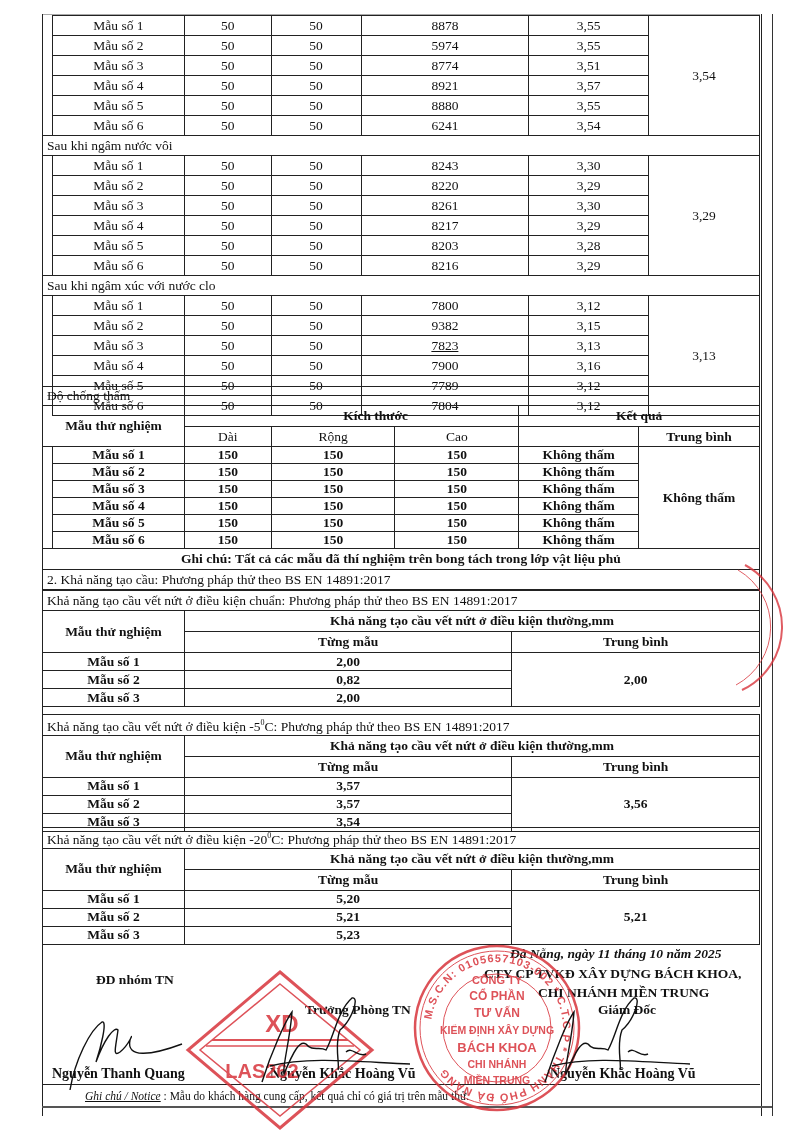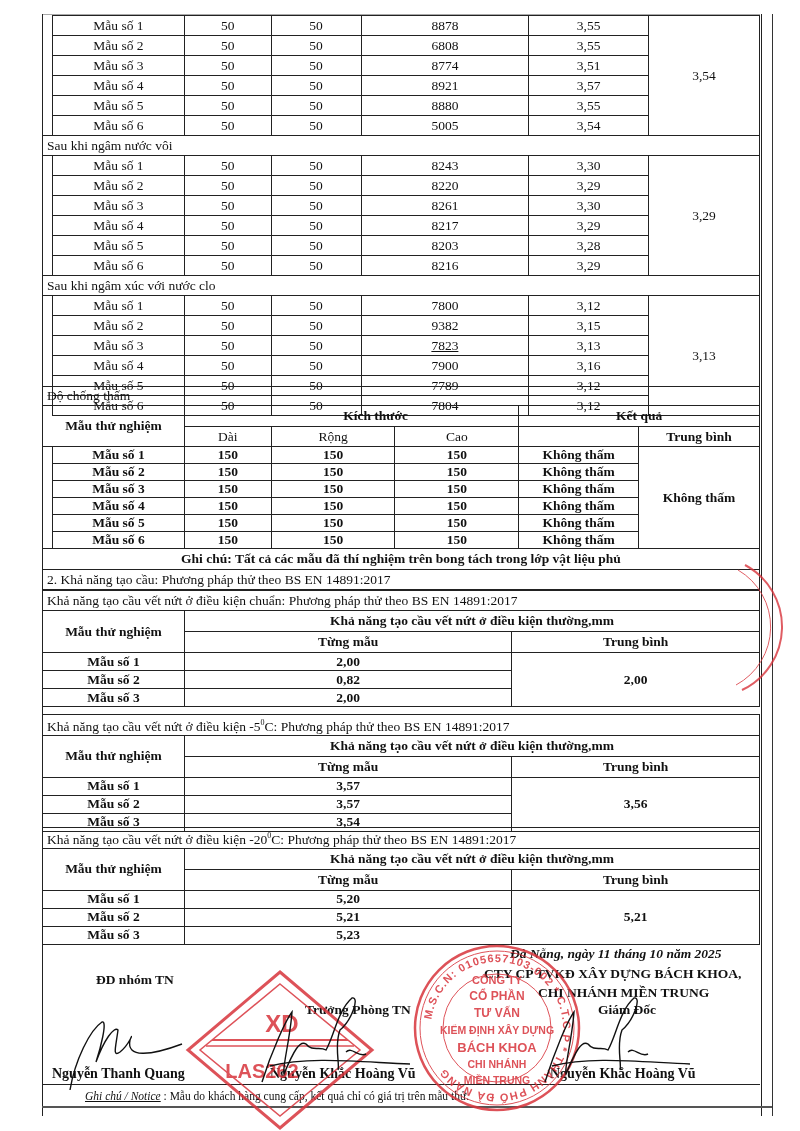--- a/index.html
+++ b/index.html
@@ -45,21 +45,21 @@
         <td style="height: 19px;">50</td>
         <td style="height: 19px;">50</td>
         <td style="height: 19px;">8878</td>
         <td style="height: 19px;">3,55</td>
         <td rowspan="6">3,54</td>
       </tr>
       <tr>
         <td style="height: 19px;">Mẫu số 2</td>
         <td style="height: 19px;">50</td>
         <td style="height: 19px;">50</td>
-        <td style="height: 19px;">6808</td>
+        <td style="height: 19px;">5974</td>
         <td style="height: 19px;">3,55</td>
       </tr>
       <tr>
         <td style="height: 19px;">Mẫu số 3</td>
         <td style="height: 19px;">50</td>
         <td style="height: 19px;">50</td>
         <td style="height: 19px;">8774</td>
         <td style="height: 19px;">3,51</td>
       </tr>
       <tr>
@@ -73,21 +73,21 @@
         <td style="height: 19px;">Mẫu số 5</td>
         <td style="height: 19px;">50</td>
         <td style="height: 19px;">50</td>
         <td style="height: 19px;">8880</td>
         <td style="height: 19px;">3,55</td>
       </tr>
       <tr>
         <td style="height: 19px;">Mẫu số 6</td>
         <td style="height: 19px;">50</td>
         <td style="height: 19px;">50</td>
-        <td style="height: 19px;">5005</td>
+        <td style="height: 19px;">6241</td>
         <td style="height: 19px;">3,54</td>
       </tr>
       <tr class="section-row">
         <td colspan="7">Sau khi ngâm nước vôi</td>
       </tr>
       <tr>
         <td rowspan="6" style="border-top: none; border-bottom: none;"></td>
         <td style="height: 19px;">Mẫu số 1</td>
         <td style="height: 19px;">50</td>
         <td style="height: 19px;">50</td>

